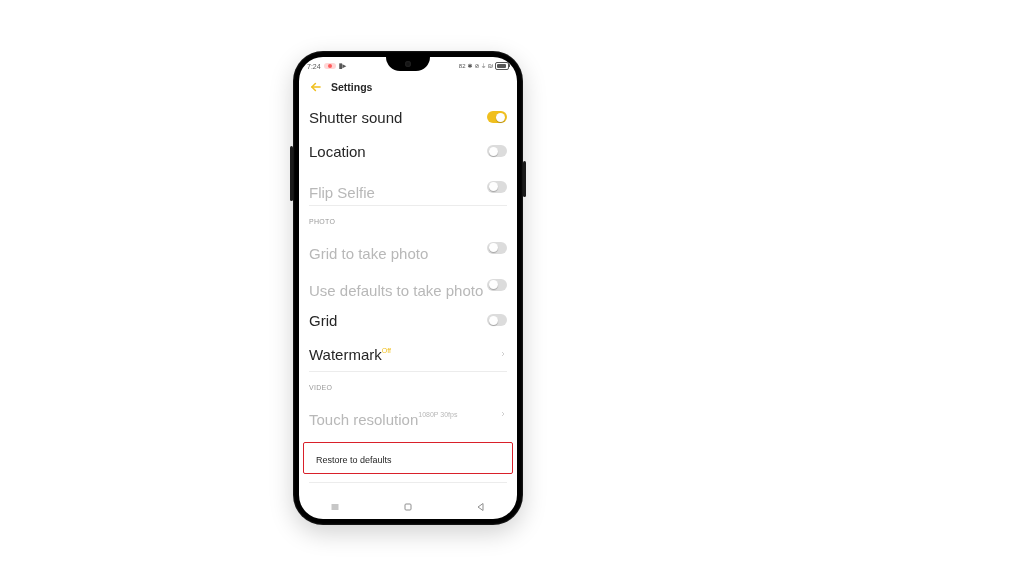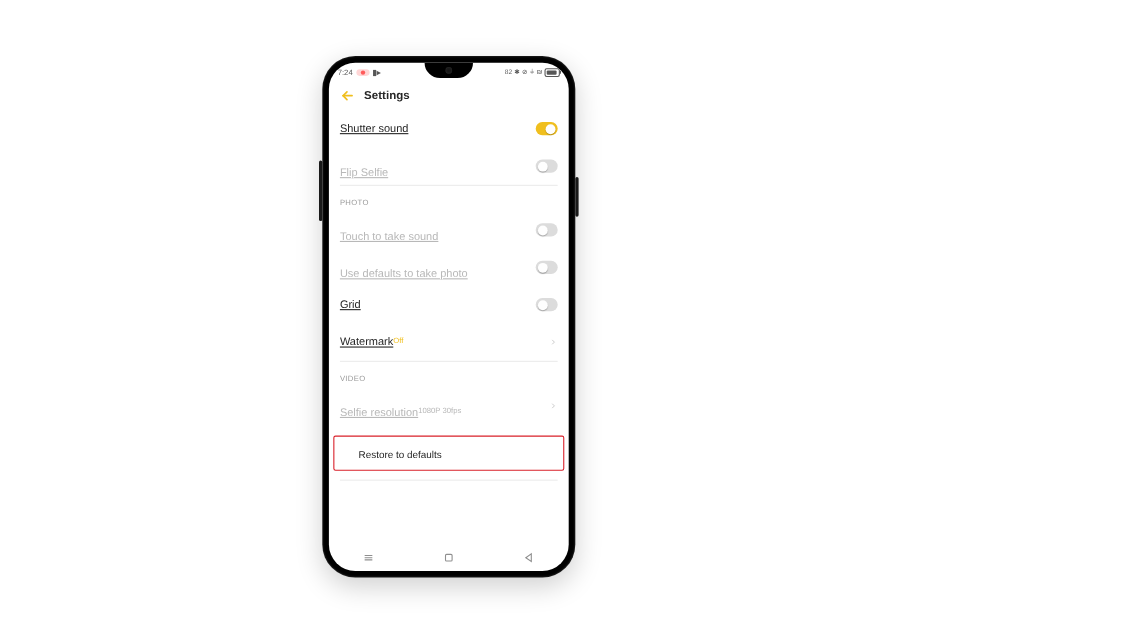--- a/index.html
+++ b/index.html
@@ -79,21 +79,21 @@
   .back{color:var(--accent);}
   .back svg{width:14px;height:14px;display:block;}
   .title{font-size:10.5px;font-weight:600;color:var(--text);}
 
   
   .list{flex:1;overflow:hidden;padding:0 10px;}
   .row{
     display:flex;align-items:center;justify-content:space-between;
     min-height:26px;padding:4px 0;
   }
-  .row .label{font-size:10px;color:var(--text);text-decoration:underline;}
+  .row .label{font-size:15px;color:var(--text);}
   .row.dim .label,.row.dim .sub{color:var(--text-dim);margin-top:12px;}
   .row .sub{font-size:7px;color:var(--accent);margin-top:1px;}
   .row.dim .sub{color:var(--text-dim);}
   .row .col{display:flex;flex-direction:row;}
   .section{font-size:7px;letter-spacing:.3px;color:var(--sub);padding:12px 0 4px;text-transform:uppercase;}
   .divider{height:1px;background:var(--divider);margin:0;}
 
   
   .toggle{width:20px;height:12px;border-radius:6px;background:var(--toggle-off);position:relative;}
   .toggle i{position:absolute;top:1.5px;left:2px;width:9px;height:9px;border-radius:50%;background:var(--toggle-knob);box-shadow:0 1px 1px rgba(0,0,0,.25);transition:none;}
@@ -101,21 +101,21 @@
   .toggle.on i{left:auto;right:2px;}
 
   .chev{color:#c6c6c6;}
   .chev svg{width:8px;height:8px;display:block;}
 
   .spacer{height:10px;}
 
   .highlight-row{
     border:1.6px solid var(--highlight);
     border-radius:2px;
-    padding:6px 22px;
+    padding:6px 12px;
     margin:0 -6px;
   }
 
   
   .navbar{
     height:24px;flex:0 0 24px;
     display:flex;align-items:center;justify-content:space-around;
     color:#8f8f8f;
   }
   .navbar svg{width:12px;height:12px;display:block;}
@@ -163,34 +163,40 @@
 
       <div class="list">
 
         <div class="row">
           <span class="label">Shutter sound</span>
           <span class="toggle on">
               <i></i>
             </span>
         </div>
 
+        <div class="row">
+          <span class="label">Location</span>
+          <span class="toggle">
+              <i></i>
+            </span>
+        </div>
 
         <div class="row dim">
           <span class="label">Flip Selfie</span>
           <span class="toggle">
               <i></i>
             </span>
         </div>
 
         <div class="divider"></div>
 
         <div class="section">PHOTO</div>
 
         <div class="row dim">
-          <span class="label">Touch to take sound</span>
+          <span class="label">Grid to take photo</span>
           <span class="toggle">
               <i></i>
             </span>
         </div>
 
         <div class="row dim">
           <span class="label">Use defaults to take photo</span>
           <span class="toggle">
               <i></i>
             </span>
@@ -214,21 +220,21 @@
               </svg>
           </span>
         </div>
 
         <div class="divider"></div>
 
         <div class="section">VIDEO</div>
 
         <div class="row dim">
           <div class="col">
-            <span class="label">Selfie resolution</span>
+            <span class="label">Touch resolution</span>
             <span class="sub">1080P 30fps</span>
           </div>
           <span class="chev">
             <svg viewBox="0 0 24 24" fill="none" stroke="currentColor" stroke-width="2.5">
                 <path d="M9 6l6 6-6 6"></path>
               </svg>
           </span>
         </div>
 
         <div class="spacer"></div>

